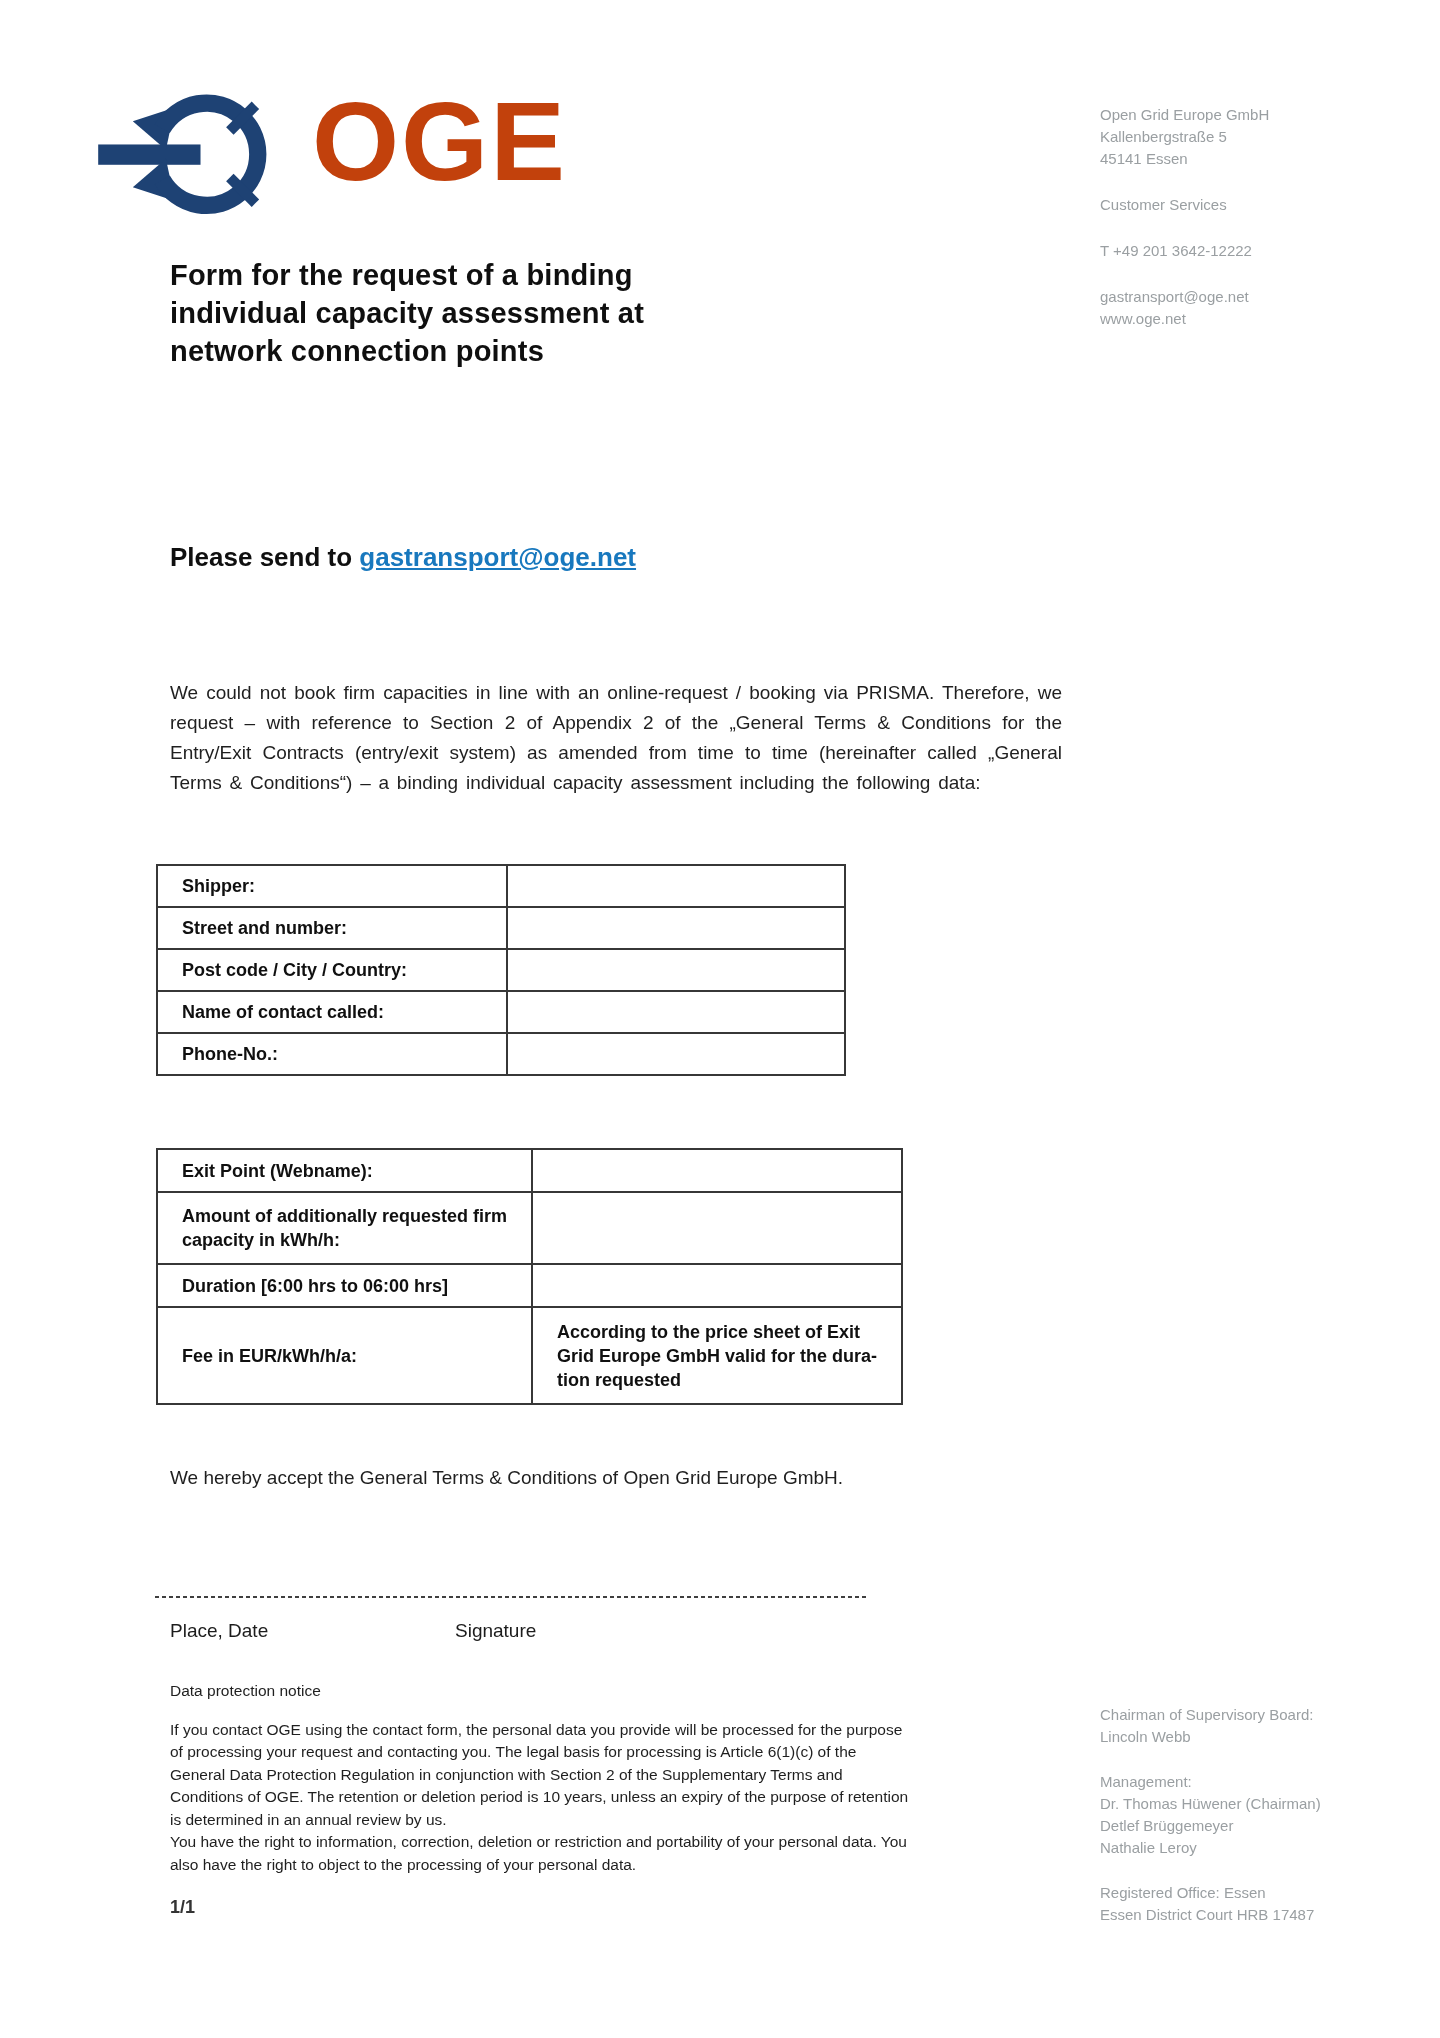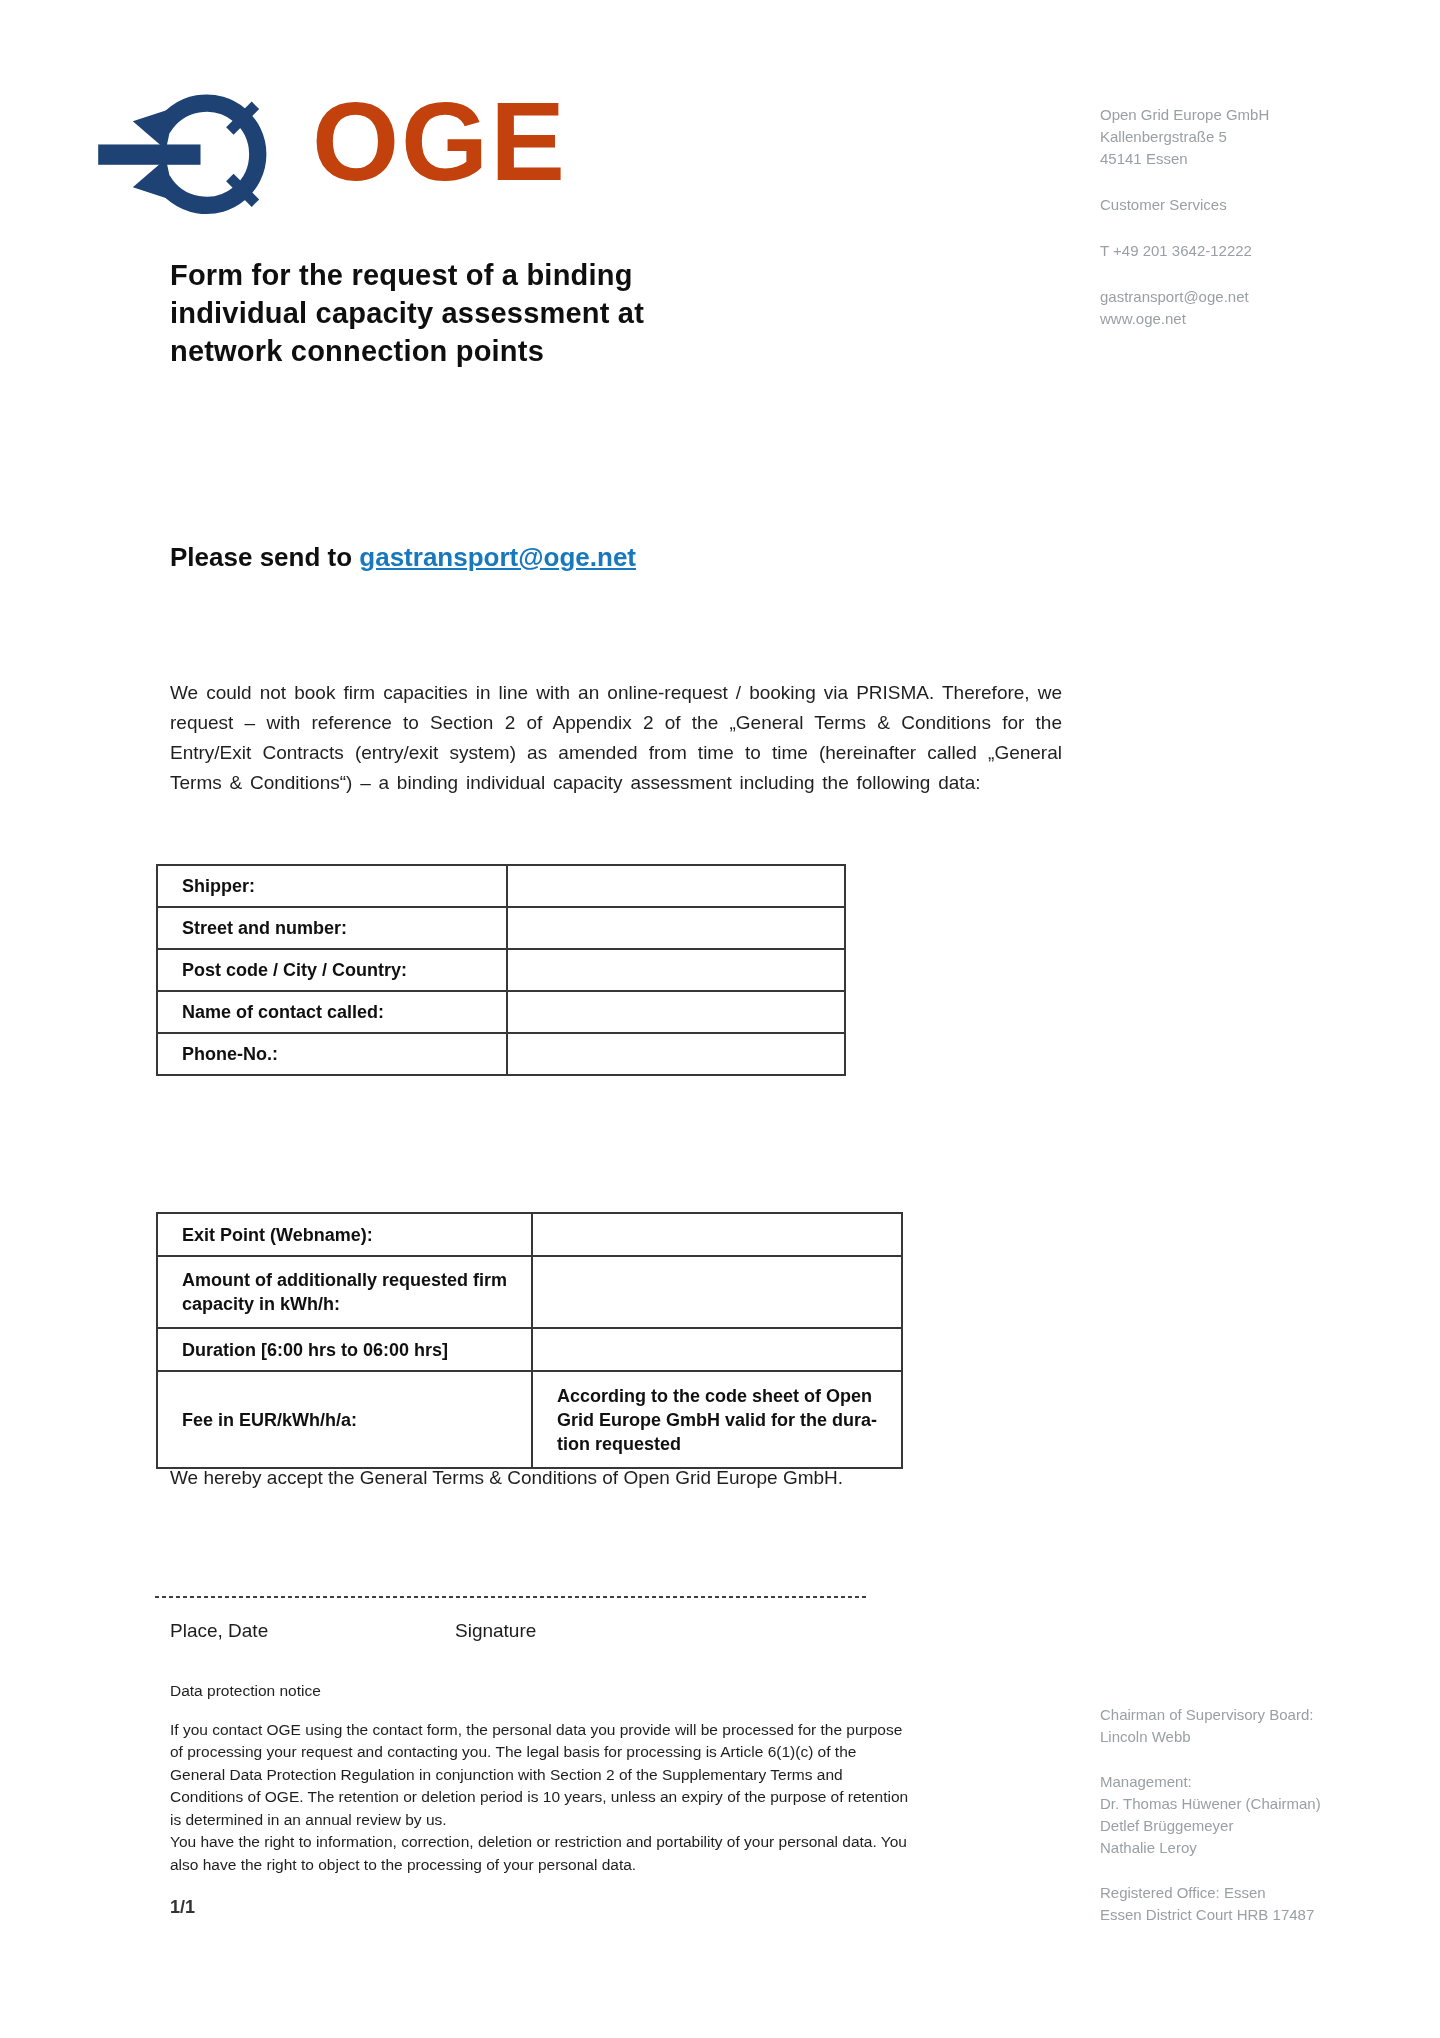--- a/index.html
+++ b/index.html
@@ -36,21 +36,21 @@
   .sendto a { color: #1878be; text-decoration: underline; font-weight: 700; }
   
   .intro {
     position: absolute; left: 170px; top: 678px; width: 892px;
     font-size: 19px; line-height: 30px; text-align: justify; color: #1f1f1f;
     word-spacing: 2.5px; margin: 0;
   }
   
   table.formtbl { position: absolute; left: 156px; border-collapse: collapse; table-layout: fixed; }
   table.t1 { top: 864px; }
-  table.t2 { top: 1212px; }
+  table.t2 { top: 1148px; }
   table.formtbl td {
     border: 2px solid #373737; vertical-align: middle;
     font-size: 18px; font-weight: 700; color: #101010;
     padding: 4px 24px; line-height: 24px;
   }
   col.c-label { width: 350px; }
   col.c-value { width: 338px; }
   table.t1 td { height: 42px; }
   tr.row-single td { height: 43px; }
   tr.row-double td { height: 72px; }
@@ -173,21 +173,21 @@
         </td>
         <td class="val-cell"></td>
       </tr>
       <tr class="row-single">
         <td>Duration [6:00 hrs to 06:00 hrs]</td>
         <td class="val-cell"></td>
       </tr>
       <tr class="row-fee">
         <td>Fee in EUR/kWh/h/a:</td>
         <td class="val-cell">
-          <div class="fee-line">According to the code sheet of Open</div>
+          <div class="fee-line">According to the price sheet of Exit</div>
           <div class="fee-line">Grid Europe GmbH valid for the dura-</div>
           <div class="fee-line">tion requested</div>
         </td>
       </tr>
     </tbody>
   </table>
 
   <p class="accept">We hereby accept the General Terms &amp; Conditions of Open Grid Europe GmbH.</p>
 
   <div class="sigline"></div>

